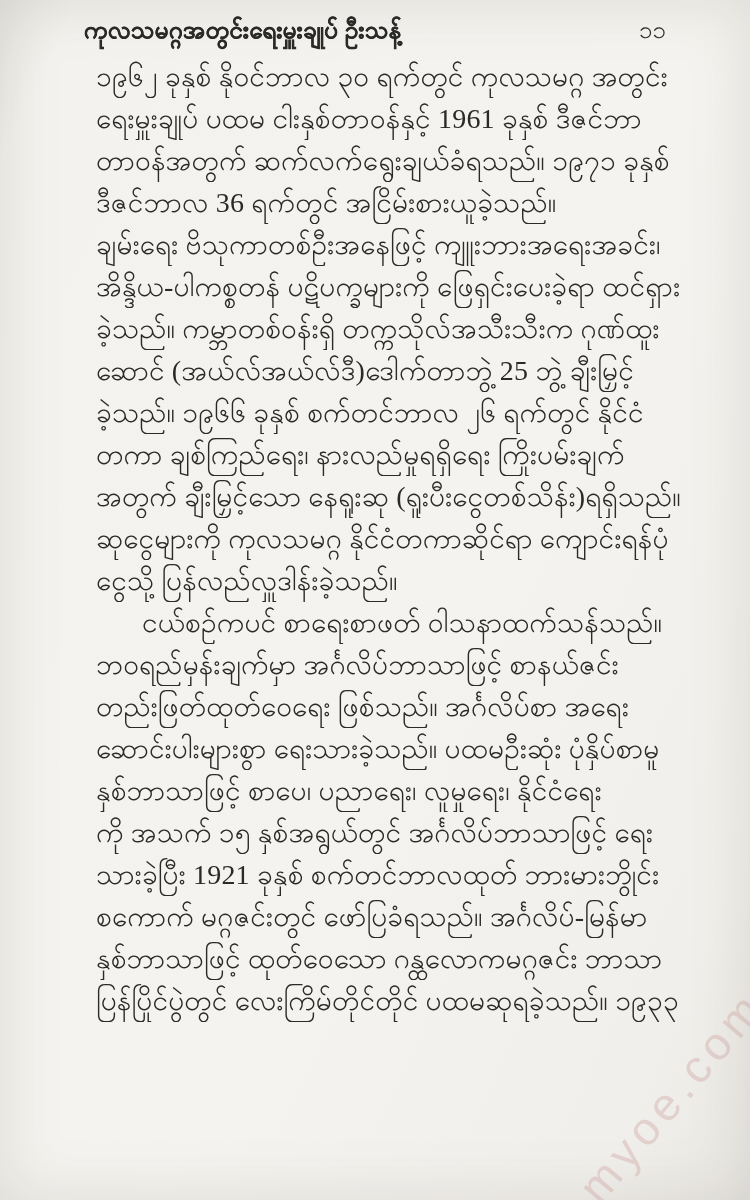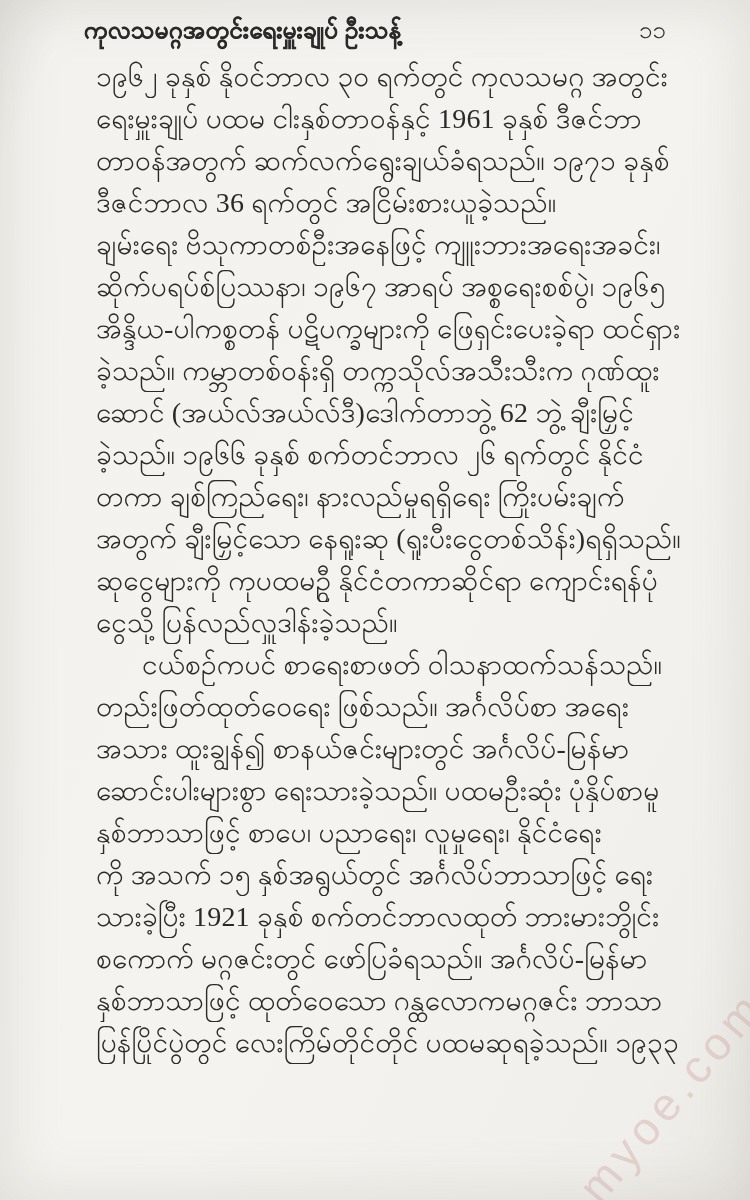--- a/index.html
+++ b/index.html
@@ -85,35 +85,34 @@
 
     <div>
       <div class="line">၁၉၆၂ ခုနှစ် နိုဝင်ဘာလ ၃၀ ရက်တွင် ကုလသမဂ္ဂ အတွင်း</div>
       <div class="line">ရေးမှူးချုပ် ပထမ ငါးနှစ်တာဝန်နှင့် 1961 ခုနှစ် ဒီဇင်ဘာ</div>
       <div class="line">တာဝန်အတွက် ဆက်လက်ရွေးချယ်ခံရသည်။ ၁၉၇၁ ခုနှစ်</div>
       <div class="line">ဒီဇင်ဘာလ 36 ရက်တွင် အငြိမ်းစားယူခဲ့သည်။</div>
     </div>
 
     <div>
       <div class="line">ချမ်းရေး ဗိသုကာတစ်ဦးအနေဖြင့် ကျူးဘားအရေးအခင်း၊</div>
-      <div class="line">ဆိုက်ပရပ်စ်ပြဿနာ၊ ၁၉၆၇ အာရပ် အစ္စရေးစစ်ပွဲ၊ ၁၉၆၅</div>
       <div class="line">အိန္ဒိယ-ပါကစ္စတန် ပဋိပက္ခများကို ဖြေရှင်းပေးခဲ့ရာ ထင်ရှား</div>
       <div class="line">ခဲ့သည်။ ကမ္ဘာတစ်ဝန်းရှိ တက္ကသိုလ်အသီးသီးက ဂုဏ်ထူး</div>
-      <div class="line">ဆောင် (အယ်လ်အယ်လ်ဒီ)ဒေါက်တာဘွဲ့ 62 ဘွဲ့ ချီးမြှင့်</div>
+      <div class="line">ဆောင် (အယ်လ်အယ်လ်ဒီ)ဒေါက်တာဘွဲ့ 25 ဘွဲ့ ချီးမြှင့်</div>
       <div class="line">ခဲ့သည်။ ၁၉၆၆ ခုနှစ် စက်တင်ဘာလ ၂၆ ရက်တွင် နိုင်ငံ</div>
       <div class="line">တကာ ချစ်ကြည်ရေး၊ နားလည်မှုရရှိရေး ကြိုးပမ်းချက်</div>
       <div class="line">အတွက် ချီးမြှင့်သော နေရူးဆု (ရူးပီးငွေတစ်သိန်း)ရရှိသည်။</div>
-      <div class="line">ဆုငွေများကို ကုပထမဦ္ဂ နိုင်ငံတကာဆိုင်ရာ ကျောင်းရန်ပုံ</div>
+      <div class="line">ဆုငွေများကို ကုလသမဂ္ဂ နိုင်ငံတကာဆိုင်ရာ ကျောင်းရန်ပုံ</div>
       <div class="line">ငွေသို့ ပြန်လည်လှူဒါန်းခဲ့သည်။</div>
     </div>
 
     <div>
       <div class="line indent">ငယ်စဉ်ကပင် စာရေးစာဖတ် ဝါသနာထက်သန်သည်။</div>
+      <div class="line">ဘဝရည်မှန်းချက်မှာ အင်္ဂလိပ်ဘာသာဖြင့် စာနယ်ဇင်း</div>
       <div class="line">တည်းဖြတ်ထုတ်ဝေရေး ဖြစ်သည်။ အင်္ဂလိပ်စာ အရေး</div>
-      <div class="line">အသား ထူးချွန်၍ စာနယ်ဇင်းများတွင် အင်္ဂလိပ်-မြန်မာ</div>
       <div class="line">ဆောင်းပါးများစွာ ရေးသားခဲ့သည်။ ပထမဦးဆုံး ပုံနှိပ်စာမူ</div>
       <div class="line">နှစ်ဘာသာဖြင့် စာပေ၊ ပညာရေး၊ လူမှုရေး၊ နိုင်ငံရေး</div>
       <div class="line">ကို အသက် ၁၅ နှစ်အရွယ်တွင် အင်္ဂလိပ်ဘာသာဖြင့် ရေး</div>
       <div class="line">သားခဲ့ပြီး 1921 ခုနှစ် စက်တင်ဘာလထုတ် ဘားမားဘွိုင်း</div>
       <div class="line">စကောက် မဂ္ဂဇင်းတွင် ဖော်ပြခံရသည်။ အင်္ဂလိပ်-မြန်မာ</div>
       <div class="line">နှစ်ဘာသာဖြင့် ထုတ်ဝေသော ဂန္ထလောကမဂ္ဂဇင်း ဘာသာ</div>
       <div class="line">ပြန်ပြိုင်ပွဲတွင် လေးကြိမ်တိုင်တိုင် ပထမဆုရခဲ့သည်။ ၁၉၃၃</div>
     </div>
   </div>
 

